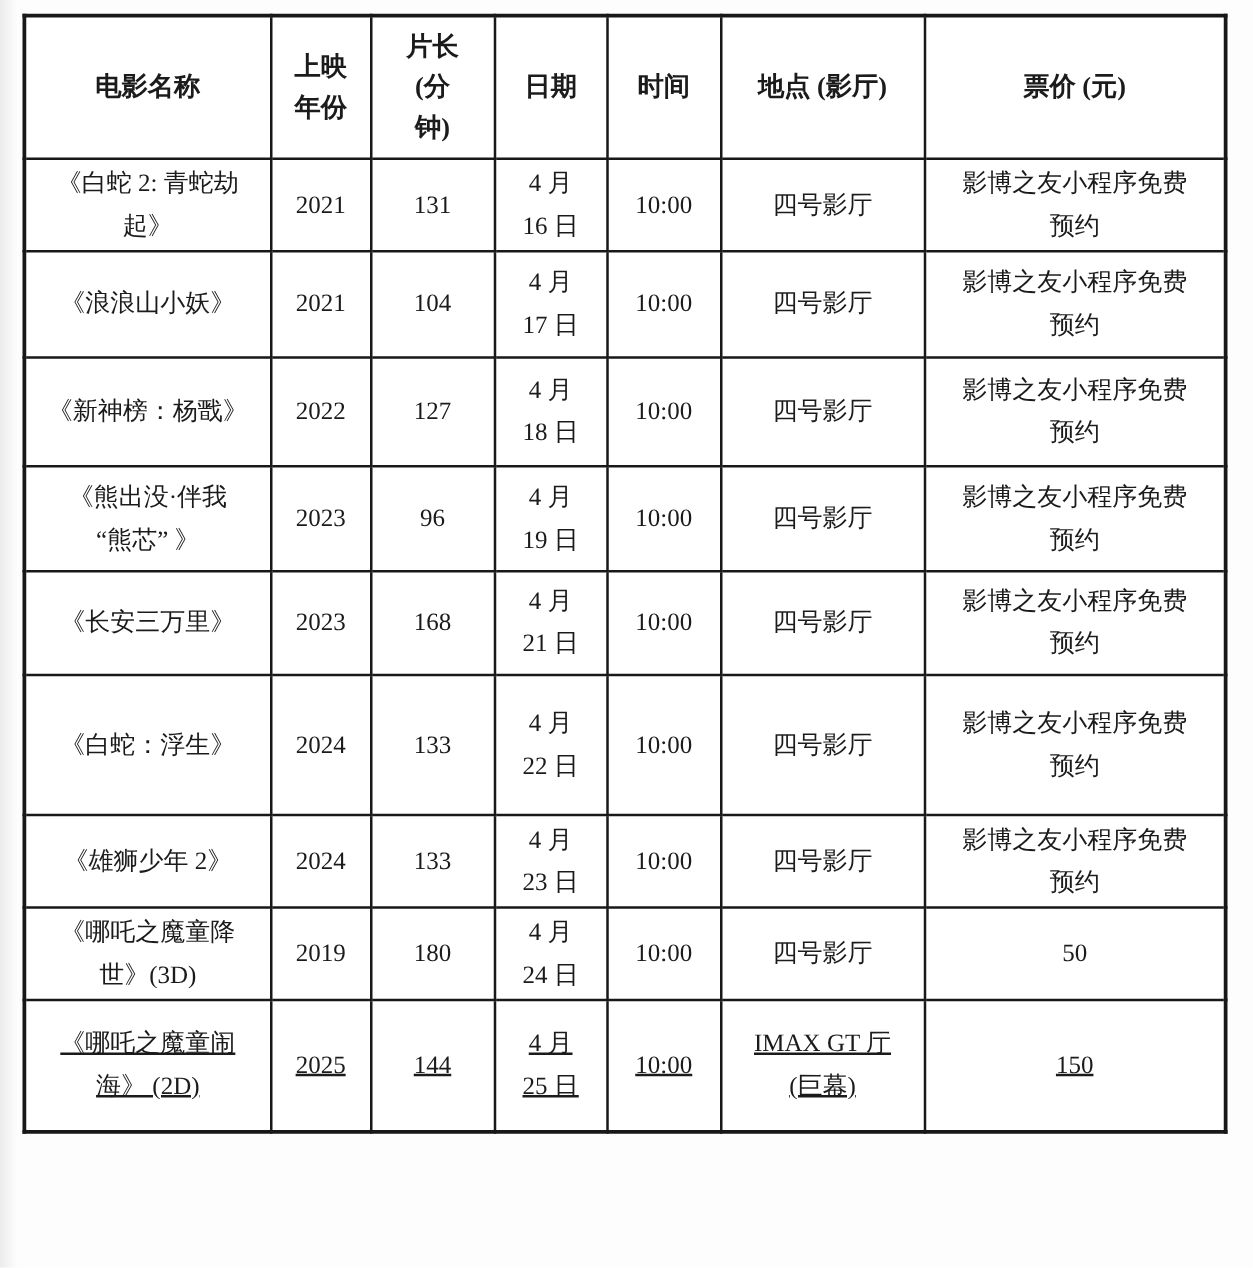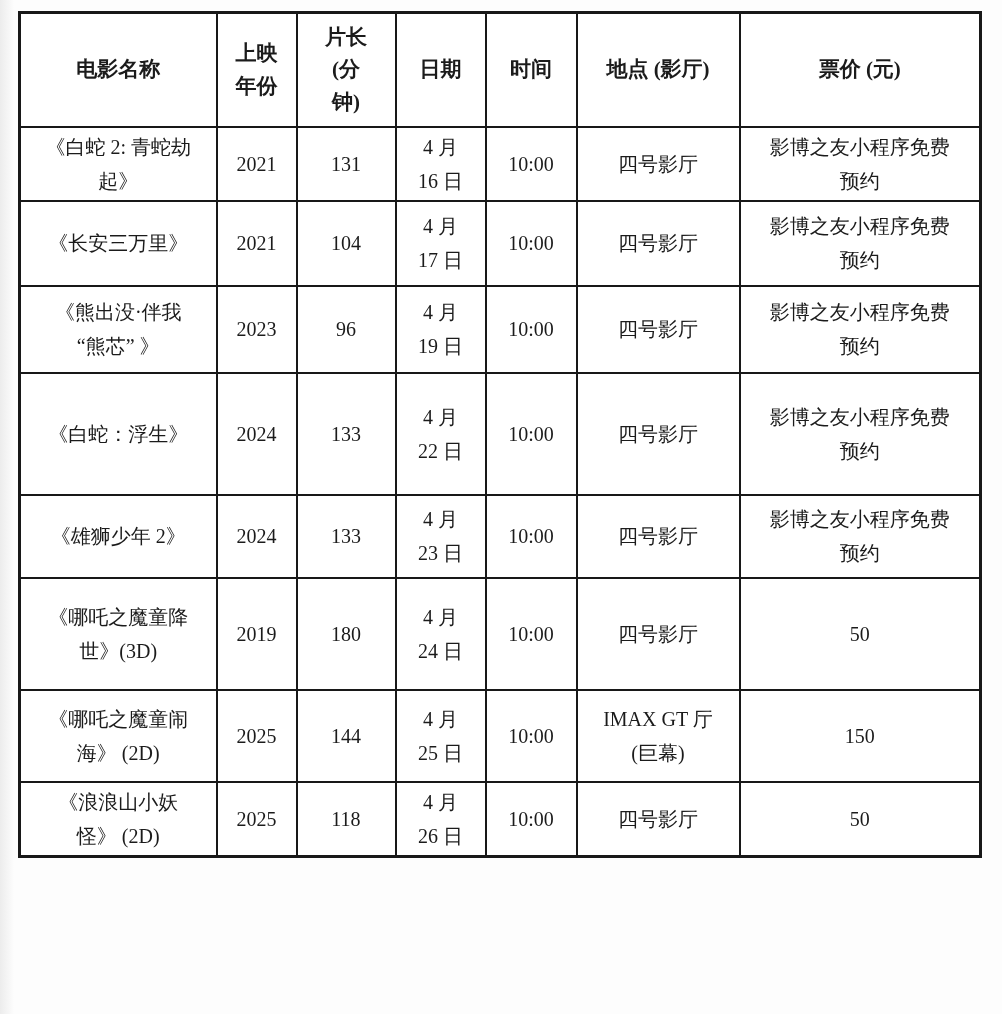--- a/index.html
+++ b/index.html
@@ -44,26 +44,26 @@
   }
   table.schedule th {
     font-weight: bold;
     font-size: 21px;
     line-height: 1.55;
   }
   thead tr { height: 114px; }
   tbody tr:nth-child(1)  { height: 68px; }
   tbody tr:nth-child(2)  { height: 85px; }
   tbody tr:nth-child(3)  { height: 87px; }
-  tbody tr:nth-child(4)  { height: 122px; }
+  tbody tr:nth-child(4)  { height: 84px; }
   tbody tr:nth-child(5)  { height: 83px; }
   tbody tr:nth-child(6)  { height: 112px; }
-  tbody tr:nth-child(7)  { height: 92px; }
+  tbody tr:nth-child(7)  { height: 74px; }
   tbody tr:nth-child(8)  { height: 60px; }
-  tbody tr:nth-child(9)  { height: 86px; }
+  tbody tr:nth-child(9)  { height: 106px; text-decoration: underline; }
   tbody tr:nth-child(10) { height: 86px; }
   td.cell-name { padding: 2px 10px; }
   td.cell-price { padding: 2px 12px; }
 </style>
 </head>
 <body>
 
 <div class="page-edge"></div>
 
 <table class="schedule">
@@ -97,37 +97,59 @@
       <td>2021</td>
       <td>131</td>
       <td>4 月
 16 日</td>
       <td>10:00</td>
       <td>四号影厅</td>
       <td class="cell-price">影博之友小程序免费
 预约</td>
     </tr>
     <tr>
-      <td class="cell-name">《长安三万里》</td>
+      <td class="cell-name">《浪浪山小妖》</td>
       <td>2021</td>
       <td>104</td>
       <td>4 月
 17 日</td>
+      <td>10:00</td>
+      <td>四号影厅</td>
+      <td class="cell-price">影博之友小程序免费
+预约</td>
+    </tr>
+    <tr>
+      <td class="cell-name">《新神榜：杨戬》</td>
+      <td>2022</td>
+      <td>127</td>
+      <td>4 月
+18 日</td>
       <td>10:00</td>
       <td>四号影厅</td>
       <td class="cell-price">影博之友小程序免费
 预约</td>
     </tr>
     <tr>
       <td class="cell-name">《熊出没·伴我
 “熊芯” 》</td>
       <td>2023</td>
       <td>96</td>
       <td>4 月
 19 日</td>
+      <td>10:00</td>
+      <td>四号影厅</td>
+      <td class="cell-price">影博之友小程序免费
+预约</td>
+    </tr>
+    <tr>
+      <td class="cell-name">《长安三万里》</td>
+      <td>2023</td>
+      <td>168</td>
+      <td>4 月
+21 日</td>
       <td>10:00</td>
       <td>四号影厅</td>
       <td class="cell-price">影博之友小程序免费
 预约</td>
     </tr>
     <tr>
       <td class="cell-name">《白蛇：浮生》</td>
       <td>2024</td>
       <td>133</td>
       <td>4 月
@@ -164,25 +186,14 @@
 海》 (2D)</td>
       <td>2025</td>
       <td>144</td>
       <td>4 月
 25 日</td>
       <td>10:00</td>
       <td>IMAX GT 厅
 (巨幕)</td>
       <td class="cell-price">150</td>
     </tr>
-    <tr>
-      <td class="cell-name">《浪浪山小妖
-怪》 (2D)</td>
-      <td>2025</td>
-      <td>118</td>
-      <td>4 月
-26 日</td>
-      <td>10:00</td>
-      <td>四号影厅</td>
-      <td class="cell-price">50</td>
-    </tr>
   </tbody>
 </table>
 
 </body></html>

